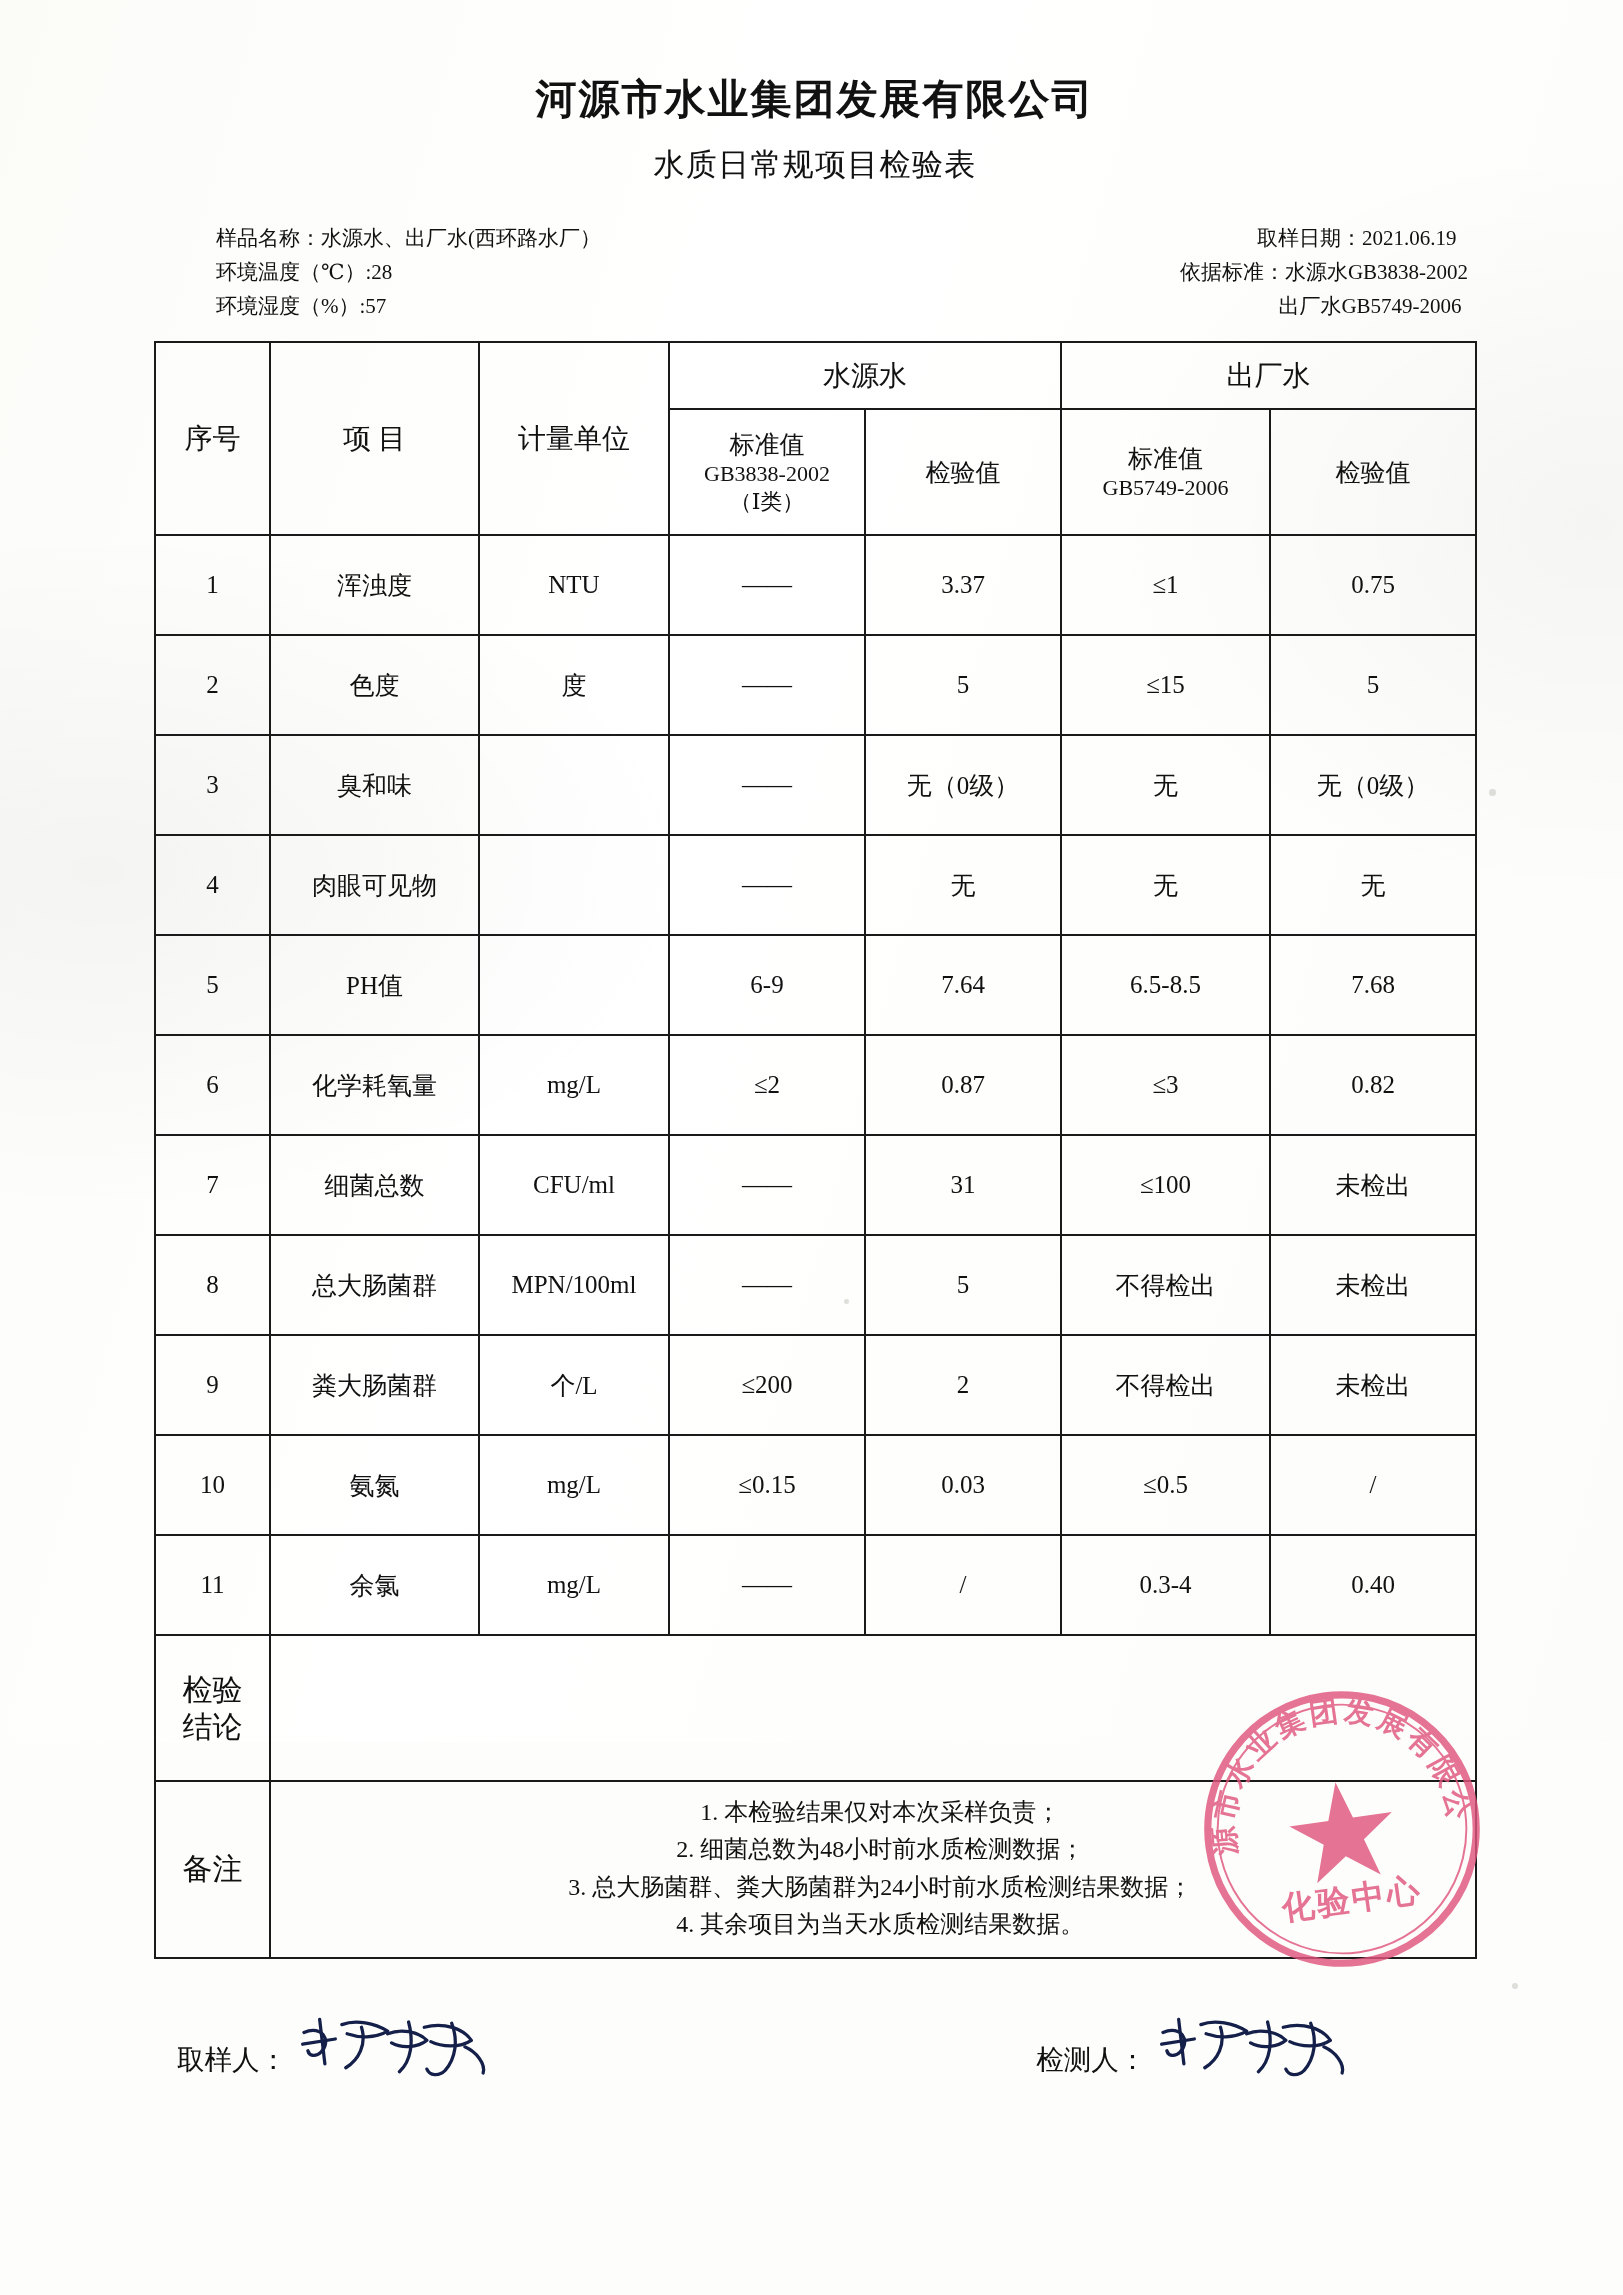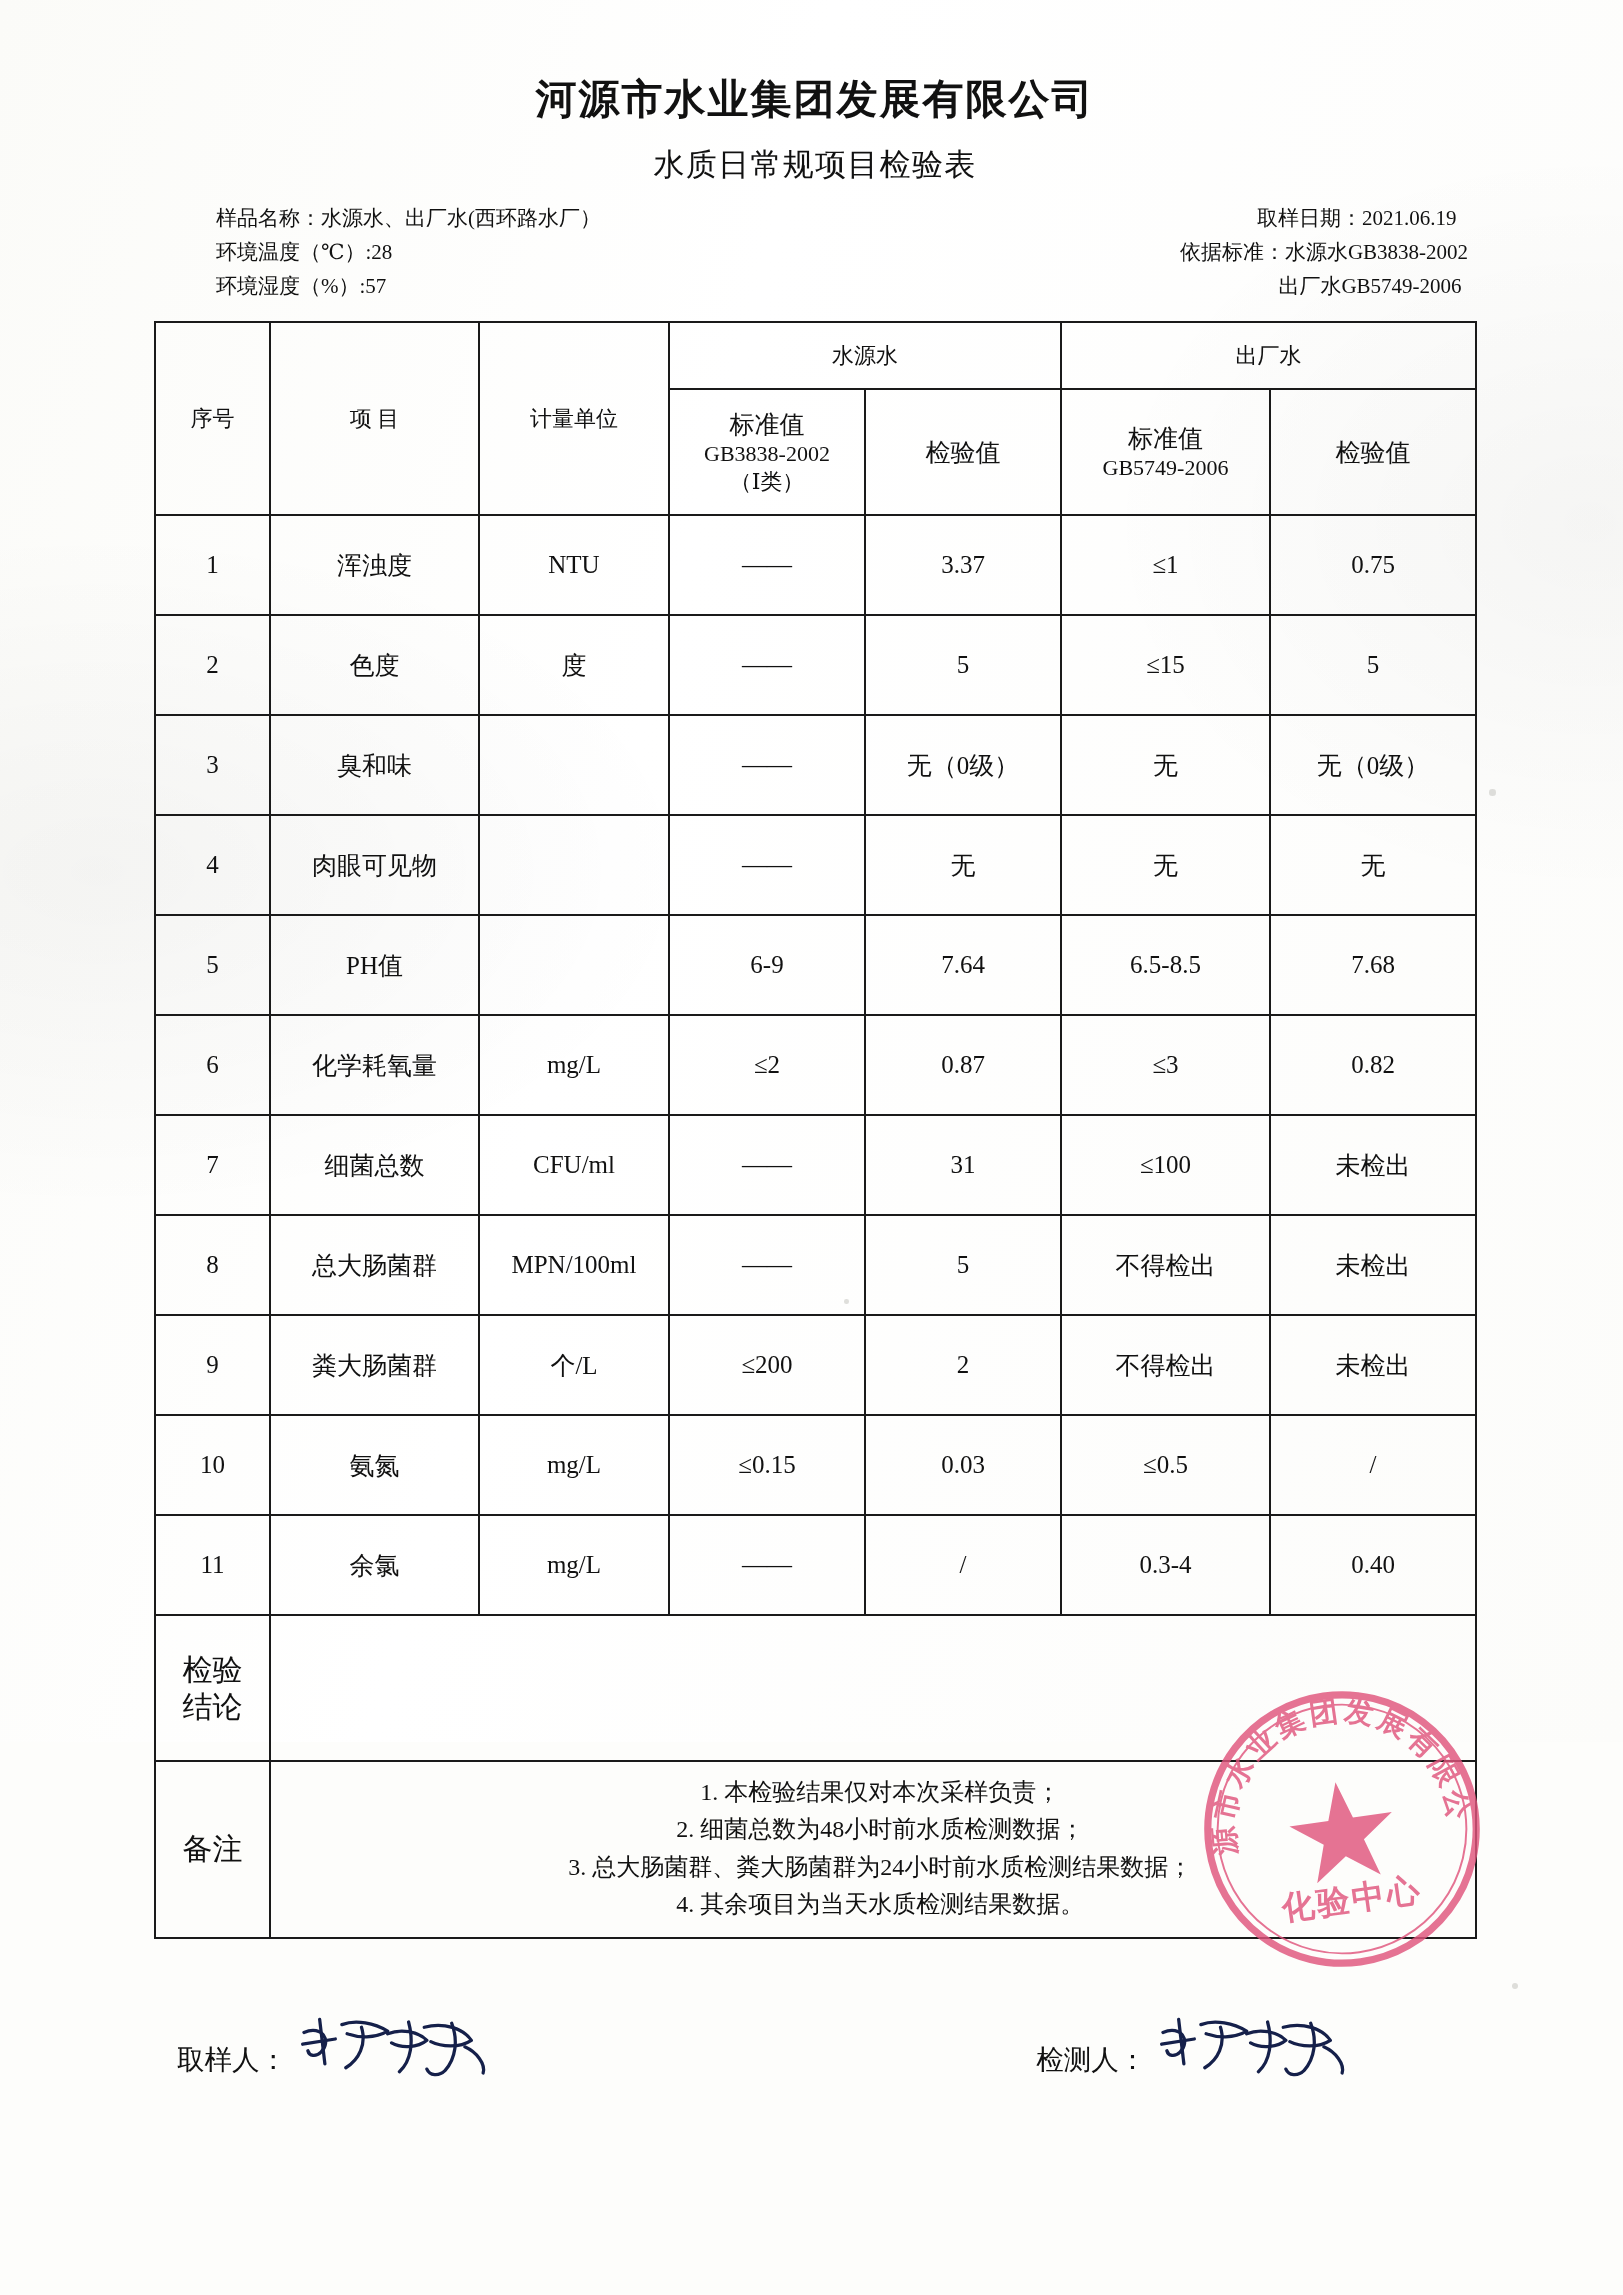--- a/index.html
+++ b/index.html
@@ -43,21 +43,21 @@
     text-align: center;
     font-size: 41px;
     font-weight: bold;
     letter-spacing: 2px;
     margin-bottom: 17px;
   }
   .title-sub {
     text-align: center;
     font-size: 31px;
     letter-spacing: 1.3px;
-    margin-bottom: 15px;
+    margin-bottom: 35px;
   }
   .meta {
     font-size: 21px;
     line-height: 1.62;
     padding-left: 62px;
   }
   .meta-row {
     display: flex;
     align-items: baseline;
     white-space: nowrap;
@@ -82,21 +82,21 @@
     padding: 0;
   }
   .c-no     { width: 115px; }
   .c-item   { width: 209px; }
   .c-unit   { width: 190px; }
   .c-std1   { width: 196px; }
   .c-val1   { width: 196px; }
   .c-std2   { width: 209px; }
   .c-val2   { width: 206px; }
 
-  tr.head-a td { height: 65px; font-size: 22px; }
+  tr.head-a td { height: 65px; font-size: 28px; }
   tr.head-b td { height: 124px; }
   tr.data td   { height: 98px; }
 
   .std-cell {
     line-height: 1.25;
     font-size: 23.6px;
   }
   .std-cell .l1 { font-size: 25px; }
   .std-cell .l2 { font-size: 22px; letter-spacing: 0px; }
   .std-cell .l3 { font-size: 22px; }

